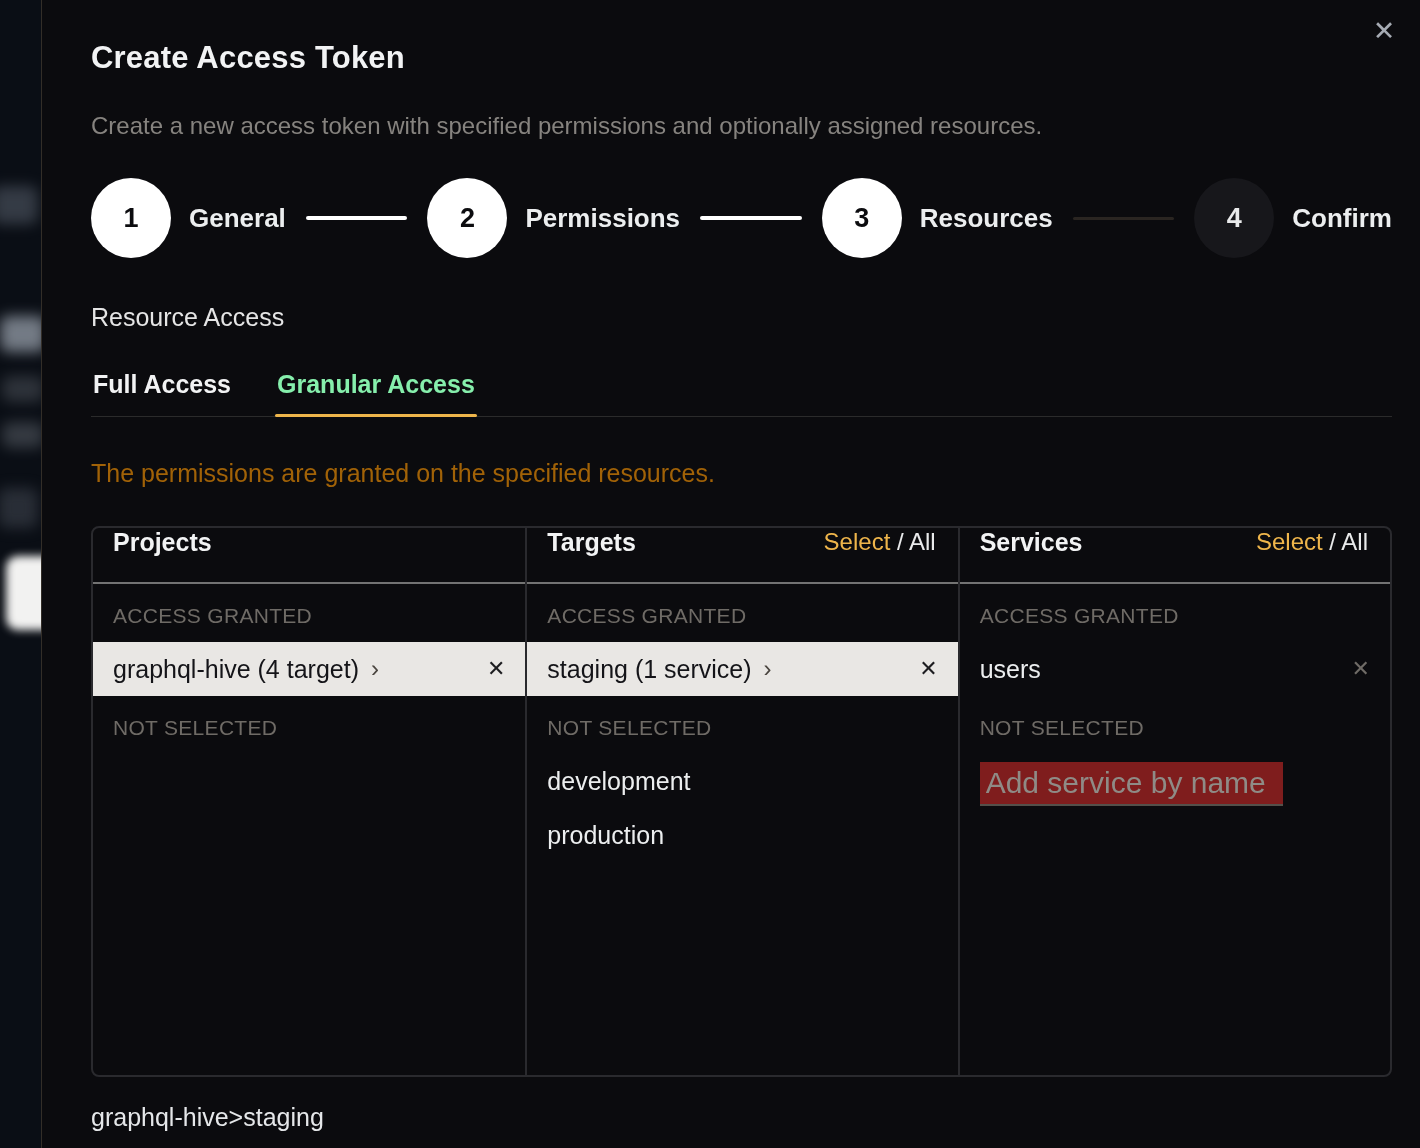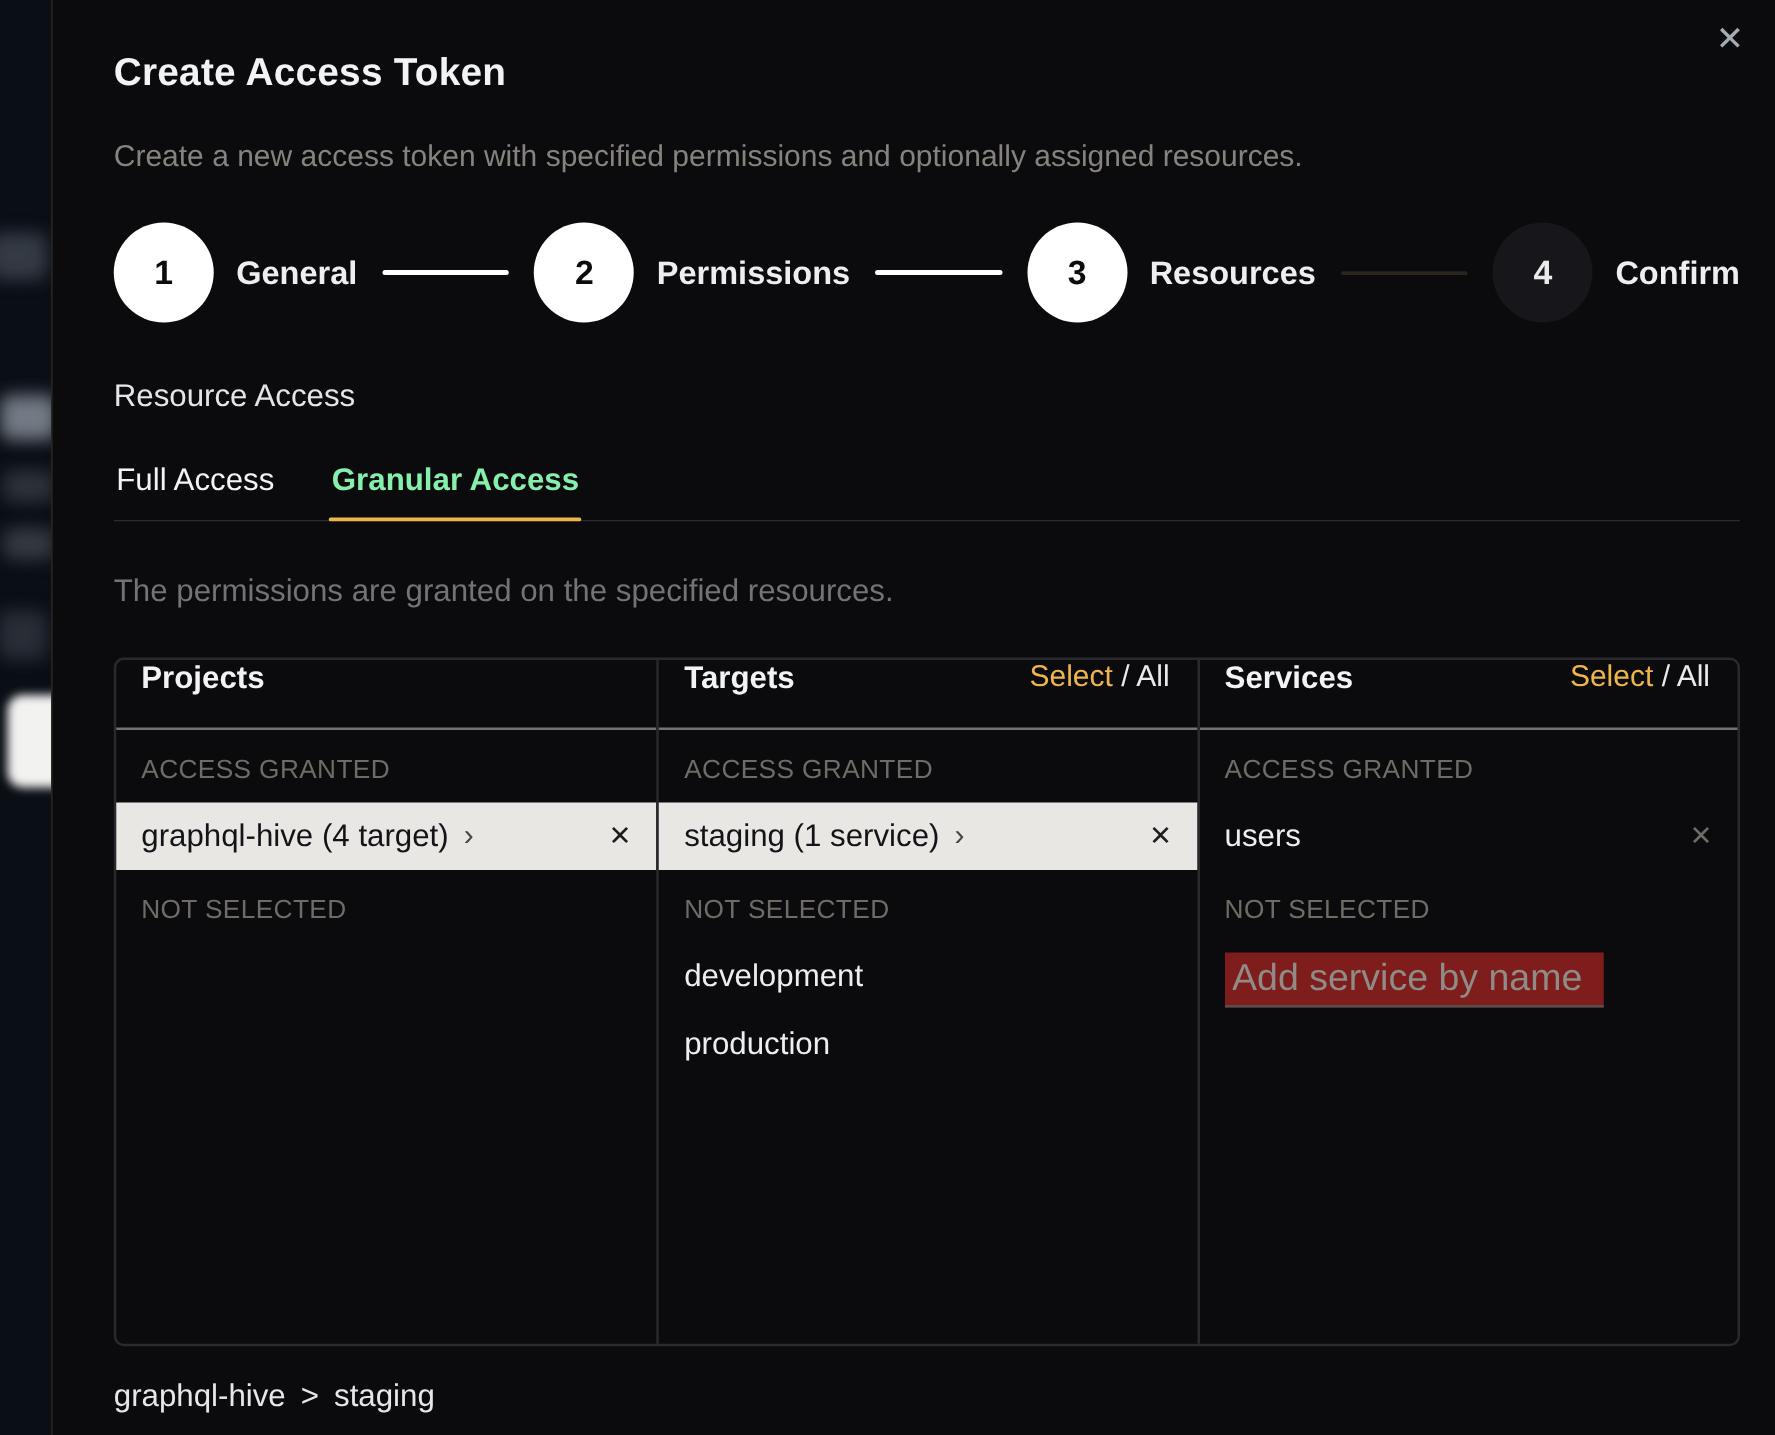--- a/index.html
+++ b/index.html
@@ -53,30 +53,30 @@
   .step.upcoming .step-circle { background:#17171b; color:#e9eaeb; }
   .step-label { font-size:26px; font-weight:600; color:#eceeef; white-space:nowrap; }
   .connector { flex:1 1 auto; height:4px; background:#ffffff; margin:0 20px; border-radius:2px; }
   .connector.pending { height:3px; background:#2a2521; }
 
   
   .section-heading { margin-top:45px; font-size:25px; font-weight:500; color:#e5e5e5; }
 
   .tabs { margin-top:38px; display:flex; gap:42px; border-bottom:1px solid #2b2b2b; }
   .tab {
-    position:relative; padding:0 2px 17px; font-size:25px; font-weight:400;
+    position:relative; padding:0 2px 17px; font-size:25px; font-weight:700;
     color:#f2f3f4; cursor:pointer; white-space:nowrap;
   }
   .tab.active { color:#86efac; font-weight:600; }
   .tab.active::after {
     content:""; position:absolute; left:0; right:0; bottom:-1px; height:3px;
     background:#eeb54b; border-radius:2px;
   }
 
-  .tab-description { margin-top:42px; font-size:25px; color:#737373; }
+  .tab-description { margin-top:42px; font-size:25px; color:#a16207; }
 
   
   .resource-table {
     margin-top:38px; height:551px;
     display:grid; grid-template-columns:1fr 1fr 1fr;
     border:2px solid #2a2a2e; border-radius:8px;
   }
   .res-col { display:flex; flex-direction:column; min-width:0; }
   .res-col + .res-col { border-left:2px solid #2a2a2e; }
 
@@ -108,21 +108,21 @@
 
   .service-input {
     margin:8px 20px; width:303px; height:44px;
     background:#7f1d1d; border:none; border-bottom:2px solid #54504a;
     color:#eceeef; font-size:30px; padding:0 6px;
     font-family:"Liberation Sans", sans-serif;
   }
   .service-input::placeholder { color:#8f8b86; }
 
   
-  .breadcrumb { margin-top:26px; font-size:25px; color:#e5e7e9; display:flex; gap:12px; align-items:center; }
+  .breadcrumb { margin-top:26px; font-size:25px; color:#e5e7e9; display:flex; align-items:center; }
 </style>
 </head>
 <body>
 
 <div class="backdrop">
   <div class="blob blob-1"></div>
   <div class="blob blob-2"></div>
   <div class="blob blob-3"></div>
   <div class="blob blob-4"></div>
   <div class="blob blob-5"></div>

